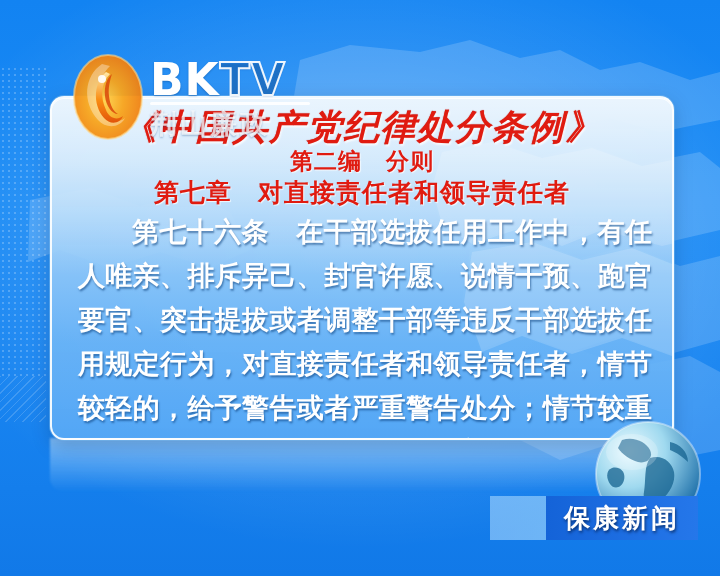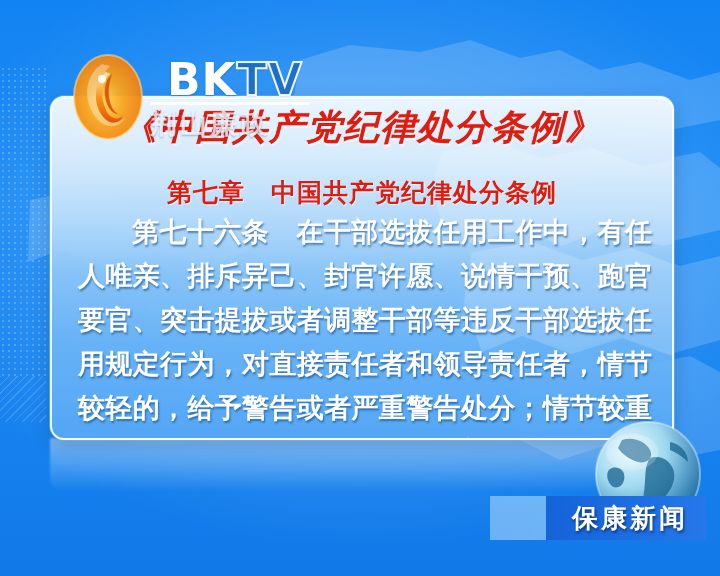--- a/index.html
+++ b/index.html
@@ -75,21 +75,21 @@
   .logo{position:absolute;left:62px;top:48px;width:250px;height:92px;pointer-events:none;}
   .flame{position:absolute;left:0;top:2px;width:92px;height:90px;}
   .bktv{
     position:absolute;left:88px;top:6px;
     font-family:"DejaVu Sans","Liberation Sans",sans-serif;
     font-weight:bold;font-size:44px;letter-spacing:1px;
     color:rgba(255,255,255,.0);
     -webkit-text-stroke:2px rgba(255,255,255,.92);
     text-shadow:0 1px 2px rgba(0,50,110,.35);
   }
-  .bktv .solid{-webkit-text-stroke:0;color:#ffffff;margin-left:17px;}
+  .bktv .solid{-webkit-text-stroke:0;color:#ffffff;}
   .logorule{
     position:absolute;left:88px;top:54px;width:160px;height:3px;
     background:rgba(255,255,255,.9);border-radius:2px;
   }
   .logosub{
     position:absolute;left:88px;top:58px;
     font-size:27px;font-weight:bold;letter-spacing:3px;
     color:rgba(255,255,255,.75);
     text-shadow:0 1px 2px rgba(0,60,130,.35);
   }
@@ -131,21 +131,21 @@
     background:linear-gradient(90deg,#0a66e8 0%,#1a79ee 55%,#3d95f3 100%);
     display:flex;align-items:center;justify-content:center;
   }
   .band-left span{
     font-size:26px;font-weight:bold;color:#fff;letter-spacing:2px;
     text-shadow:1px 2px 3px rgba(0,25,70,.75);
   }
   .band-right{
     position:absolute;left:546px;top:496px;width:152px;height:44px;
     background:linear-gradient(90deg,#1463d8 0%,#2577ea 100%);
-    display:flex;align-items:center;justify-content:center;padding-left:8px;
+    display:flex;align-items:center;justify-content:center;
   }
   .band-right span{
     font-size:26px;font-weight:bold;color:#fff;letter-spacing:3px;
     text-shadow:1px 2px 3px rgba(0,25,70,.7);
   }
   .band-right-tail{
     position:absolute;left:490px;top:496px;width:58px;height:44px;
     background:linear-gradient(90deg,rgba(180,222,255,.55),rgba(140,200,250,.75));
   }
 </style>
@@ -177,21 +177,22 @@
       <svg viewBox="0 0 720 576" preserveAspectRatio="xMidYMid slice" aria-hidden="true">
         <g fill="#ffffff">
           <path d="M440 150 L490 140 L540 156 L590 146 L640 164 L700 152 L720 168 L720 230 L660 244 L600 228 L560 244 L520 226 L470 242 L440 222 L430 186 Z"></path>
           <path d="M470 250 L530 240 L580 258 L630 246 L680 266 L720 256 L720 340 L670 354 L620 336 L570 352 L520 334 L480 350 L462 300 Z"></path>
         </g>
       </svg>
     </div>
     <div class="sheen"></div>
 
     <div class="headline">《中国共产党纪律处分条例》</div>
-    <div class="sub2">第七章　中国共产党纪律处分条例</div>
+    <div class="sub1">第二编　分则</div>
+    <div class="sub2">第七章　对直接责任者和领导责任者</div>
 
     <div class="body-text">
       <p>第七十六条　在干部选拔任用工作中，有任人唯亲、排斥异己、封官许愿、说情干预、跑官要官、突击提拔或者调整干部等违反干部选拔任用规定行为，对直接责任者和领导责任者，情节较轻的，给予警告或者严重警告处分；情节较重的，给予撤销党内职务或者留党察看处分；情节</p>
     </div>
   </div>
 
   <div class="logo">
     <svg class="flame" viewBox="0 0 92 90" aria-hidden="true">
       <defs>
         <radialGradient id="gflame" cx="45%" cy="55%" r="60%">

